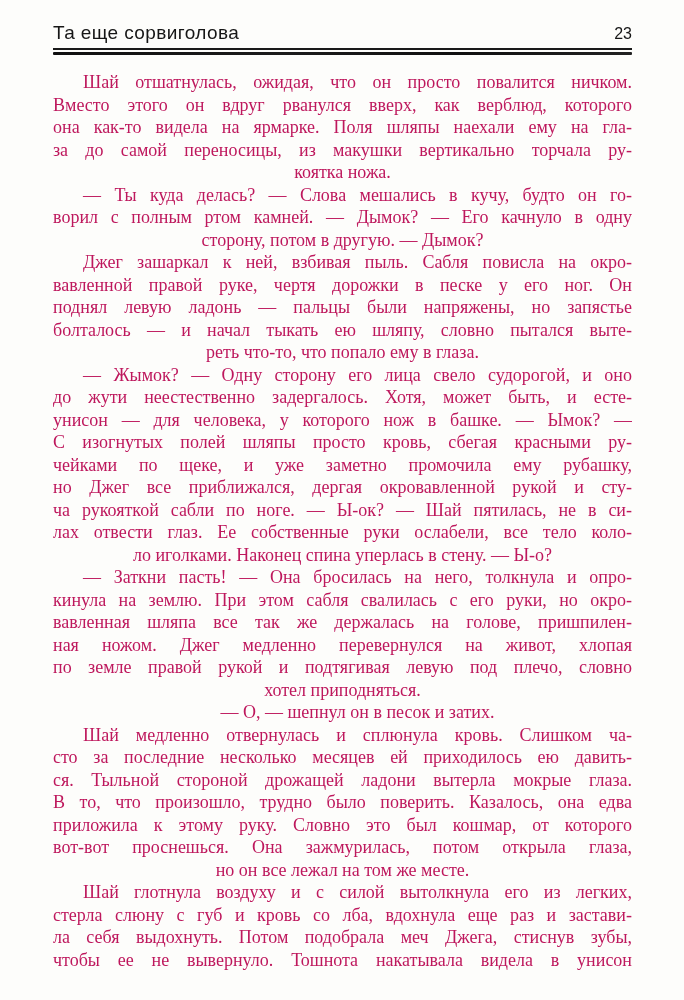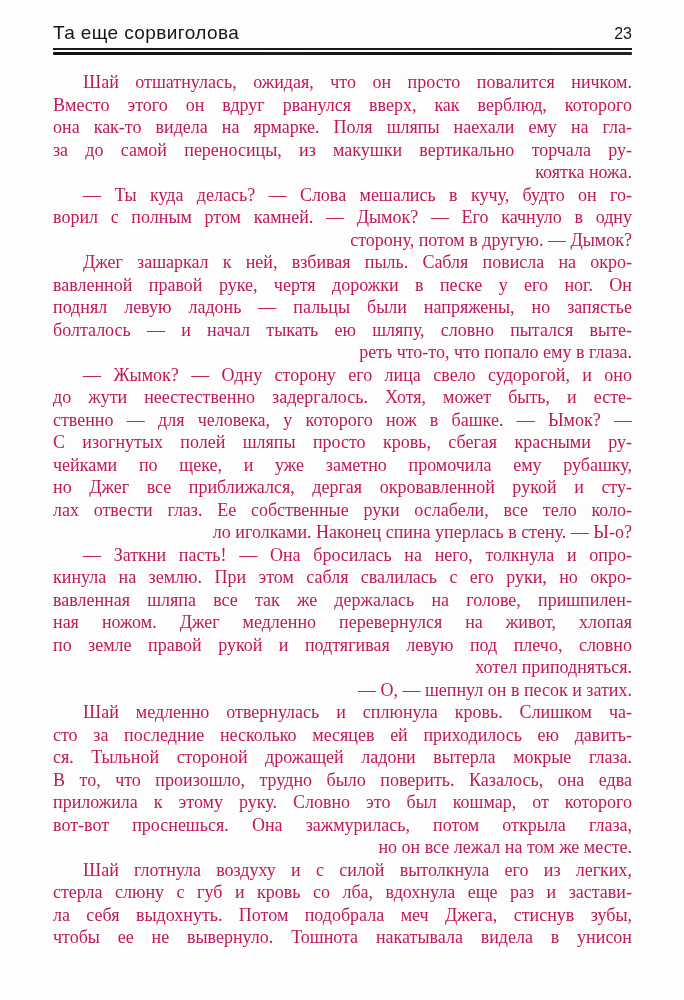--- a/index.html
+++ b/index.html
@@ -49,21 +49,21 @@
   }
   .line {
     text-align: justify;
     text-align-last: justify;
     height: 22.5px;
     overflow: hidden;
     white-space: normal;
   }
   .line.first { text-indent: 30px; }
   .line.lastline {
-    text-align: right;
+    text-align: center;
     text-align-last: auto;
   }
 </style>
 </head>
 <body>
 
 <div class="page">
   <div class="running-head">
     <span class="title">Та еще сорвиголова</span>
     <span class="page-num">23</span>
@@ -79,24 +79,25 @@
       <div class="line first">— Ты куда делась? — Слова мешались в кучу, будто он го-</div>
       <div class="line">ворил с полным ртом камней. — Дымок? — Его качнуло в одну</div>
       <div class="line lastline">сторону, потом в другую. — Дымок?</div>
       <div class="line first">Джег зашаркал к ней, взбивая пыль. Сабля повисла на окро-</div>
       <div class="line">вавленной правой руке, чертя дорожки в песке у его ног. Он</div>
       <div class="line">поднял левую ладонь — пальцы были напряжены, но запястье</div>
       <div class="line">болталось — и начал тыкать ею шляпу, словно пытался выте-</div>
       <div class="line lastline">реть что-то, что попало ему в глаза.</div>
       <div class="line first">— Жымок? — Одну сторону его лица свело судорогой, и оно</div>
       <div class="line">до жути неестественно задергалось. Хотя, может быть, и есте-</div>
-      <div class="line">ственно — для человека, у которого нож в башке. — Ымок? —</div>
+      <div class="line">унисон — для человека, у которого нож в башке. — Ымок? —</div>
       <div class="line">С изогнутых полей шляпы просто кровь, сбегая красными ру-</div>
       <div class="line">чейками по щеке, и уже заметно промочила ему рубашку,</div>
       <div class="line">но Джег все приближался, дергая окровавленной рукой и сту-</div>
+      <div class="line">ча рукояткой сабли по ноге. — Ы-ок? — Шай пятилась, не в си-</div>
       <div class="line">лах отвести глаз. Ее собственные руки ослабели, все тело коло-</div>
       <div class="line lastline">ло иголками. Наконец спина уперлась в стену. — Ы-о?</div>
       <div class="line first">— Заткни пасть! — Она бросилась на него, толкнула и опро-</div>
       <div class="line">кинула на землю. При этом сабля свалилась с его руки, но окро-</div>
       <div class="line">вавленная шляпа все так же держалась на голове, пришпилен-</div>
       <div class="line">ная ножом. Джег медленно перевернулся на живот, хлопая</div>
       <div class="line">по земле правой рукой и подтягивая левую под плечо, словно</div>
       <div class="line lastline">хотел приподняться.</div>
       <div class="line first lastline">— О, — шепнул он в песок и затих.</div>
       <div class="line first">Шай медленно отвернулась и сплюнула кровь. Слишком ча-</div>

